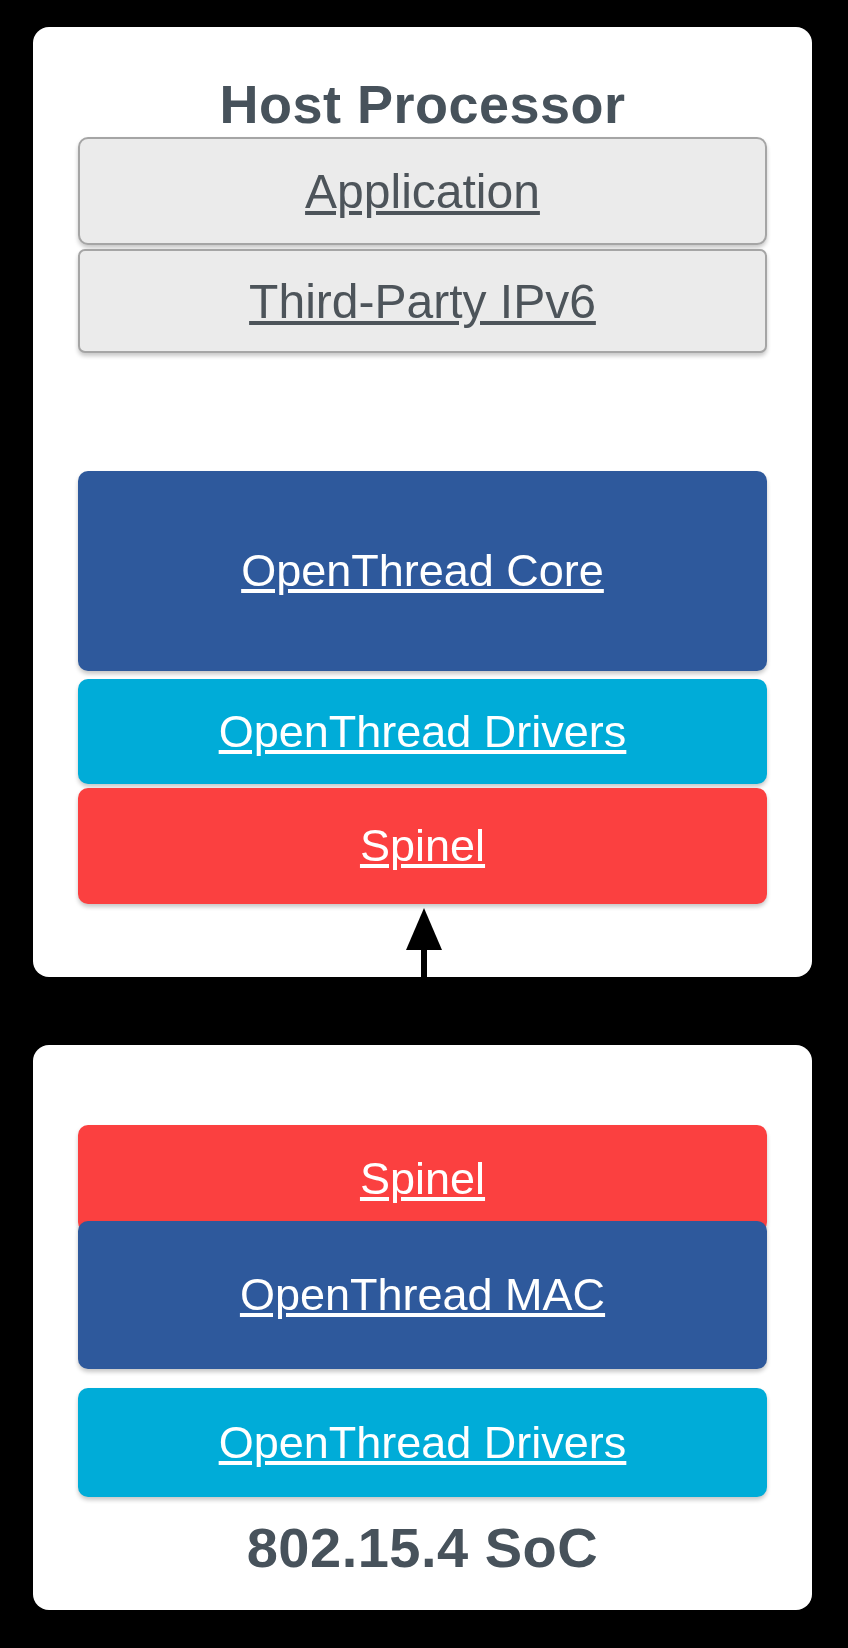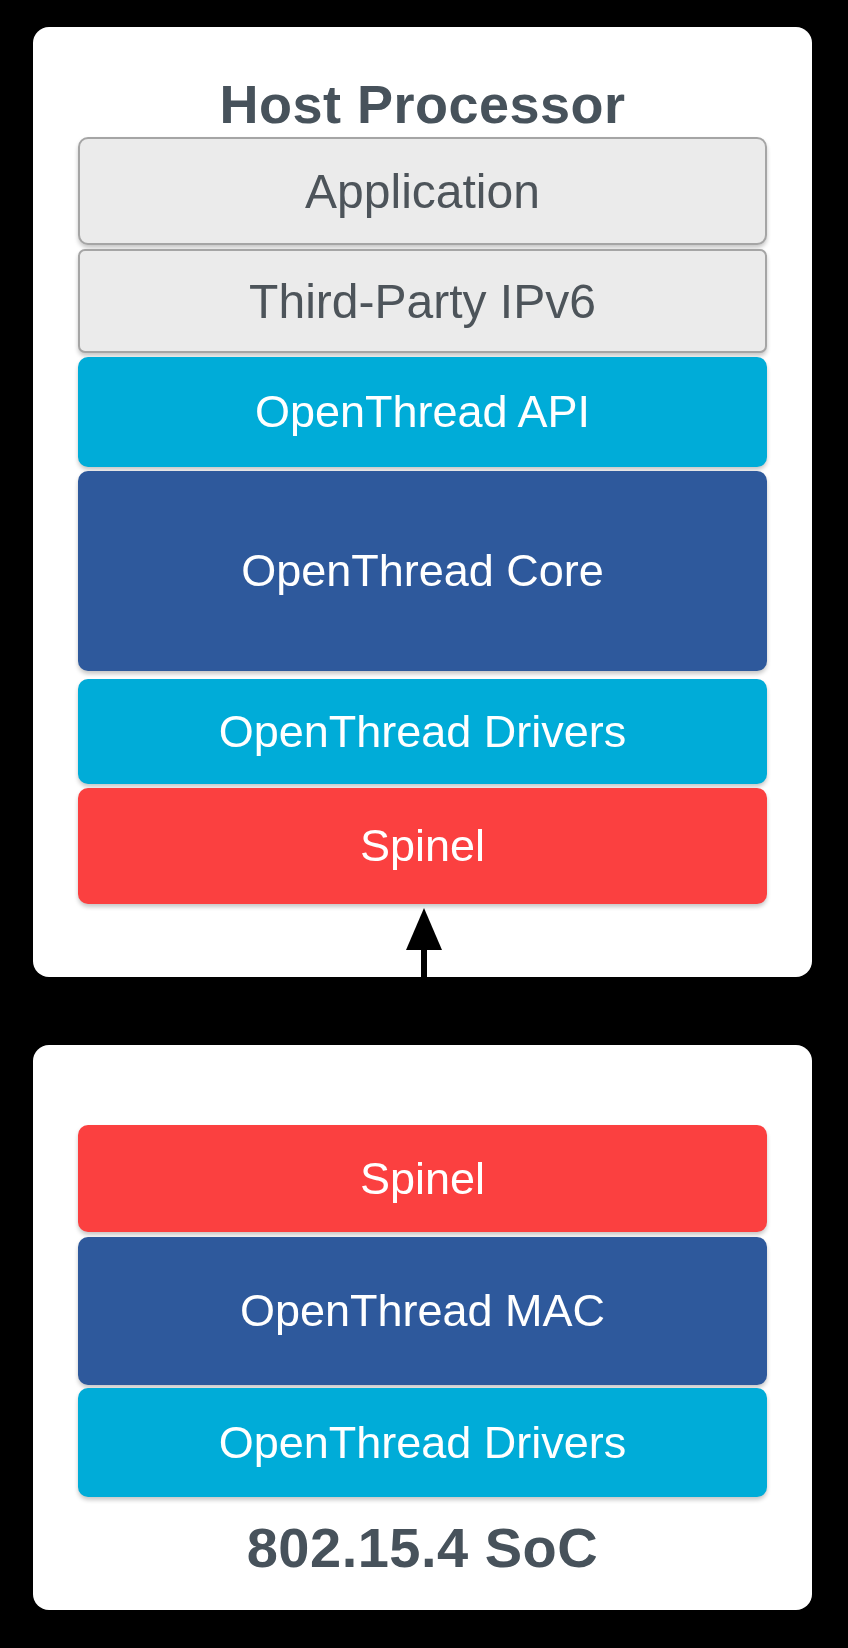--- a/index.html
+++ b/index.html
@@ -32,50 +32,50 @@
     position: absolute;
     left: 45px;
     width: 689px;
     box-sizing: border-box;
     border-radius: 10px;
     display: flex;
     align-items: center;
     justify-content: center;
     font-size: 45px;
     box-shadow: 0 3px 4px rgba(0,0,0,0.22);
+    text-decoration: underline;
   }
   .gray-band { border: 2px solid #a5a5a5; font-size: 48px; }
   
   #band-application { top: 110px; height: 108px; }
   #band-ipv6        { top: 222px; height: 104px; border-radius: 7px; }
   #band-api         { top: 330px; height: 110px; }
   #band-core        { top: 444px; height: 200px; }
   #band-drivers1    { top: 652px; height: 105px; }
   #band-spinel1     { top: 761px; height: 116px; }
   
   #band-spinel2     { top: 80px;  height: 107px; }
-  #band-mac         { top: 192px; height: 148px; }
+  #band-mac         { top: 176px; height: 148px; }
   #band-drivers2    { top: 343px; height: 109px; }
   #link-arrow {
     position: absolute;
     left: 392px; top: 906px;
     width: 64px; height: 224px;
   }
 </style>
 </head>
 <body style="background-color: rgb(0, 0, 0);">
 
 <div class="card" id="host-card" style="background-color: rgb(255, 255, 255);">
   <div class="card-title" id="host-title" style="color: rgb(71, 82, 91);">Host Processor</div>
 
   <div class="band gray-band" id="band-application" style="background-color: rgb(235, 235, 235); border-color: rgb(165, 165, 165); color: rgb(77, 84, 90);">Application</div>
 
   <div class="band gray-band" id="band-ipv6" style="background-color: rgb(235, 235, 235); border-color: rgb(165, 165, 165); color: rgb(77, 84, 90);">Third-Party IPv6</div>
 
-  <div class="band" id="band-api" style="background-color: rgb(0, 172, 216); color: rgb(255, 255, 255);">OpenThread API</div>
 
   <div class="band" id="band-core" style="background-color: rgb(46, 89, 156); color: rgb(255, 255, 255);">OpenThread Core</div>
 
   <div class="band" id="band-drivers1" style="background-color: rgb(0, 172, 216); color: rgb(255, 255, 255);">OpenThread Drivers</div>
 
   <div class="band" id="band-spinel1" style="background-color: rgb(251, 64, 64); color: rgb(255, 255, 255);">Spinel</div>
 </div>
 
 <svg id="link-arrow" viewBox="0 0 64 224" xmlns="http://www.w3.org/2000/svg">
   <rect x="29" y="36" width="6" height="152" style="fill: rgb(0, 0, 0);"></rect>

